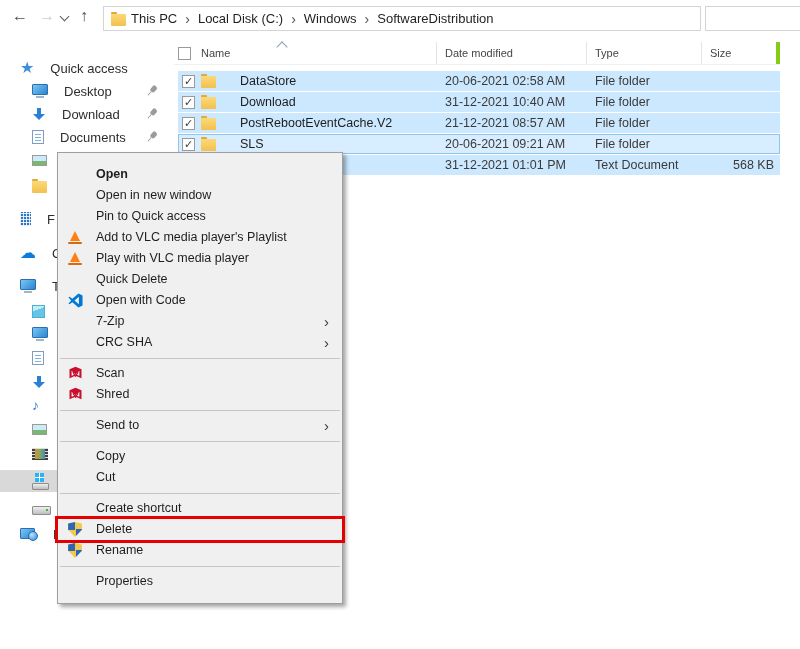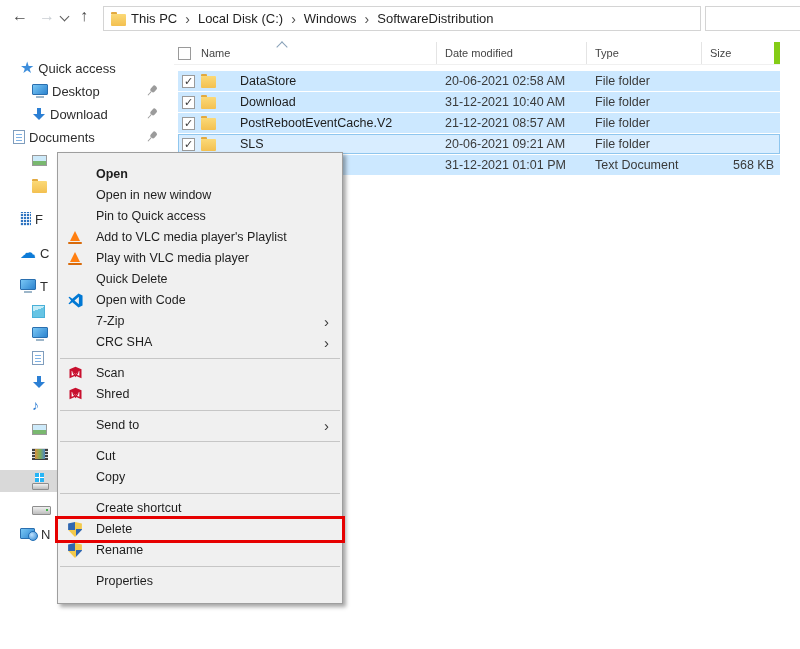--- a/index.html
+++ b/index.html
@@ -20,21 +20,21 @@
     border:1px solid #d4d4d4;box-sizing:border-box;display:flex;align-items:center;padding-left:7px}
   .searchbox{position:absolute;left:705px;top:6px;width:96px;height:25px;background:#fff;
     border:1px solid #d4d4d4;border-right:none;box-sizing:border-box}
   .bc-item{font-size:13px;color:#1f1f1f;padding:0 5px;white-space:nowrap}
   .bc-sep{font-size:14px;color:#4f4f4f;padding:0 3px}
   
   #sidebar{position:absolute;left:0;top:40px;width:170px;height:600px}
   .sb-item{position:absolute;left:0;width:170px;height:22px;display:flex;align-items:center;
     font-size:13px;color:#2d2d2d;box-sizing:border-box}
   .sb-item.hl{background:#d9d9d9}
-  .sb-label{margin-left:4px;flex:1;white-space:nowrap;overflow:hidden}
+  .sb-label{margin-left:16px;flex:1;white-space:nowrap;overflow:hidden}
   
   .icon{display:inline-flex;align-items:center;justify-content:center;flex:0 0 auto}
   .i-folder{position:relative;width:15px;height:12px;background:linear-gradient(#fbd977,#f3c050);
     border-radius:1px;margin-top:2px}
   .i-folder::before{content:"";position:absolute;top:-2px;left:0;width:6px;height:2px;
     background:#e2a93f;border-radius:1px 1px 0 0}
   .i-star{color:#3d8edc;font-size:16px;line-height:14px}
   .i-cloud{color:#0d7bd7;font-size:16px;line-height:14px}
   .i-music{color:#2b7cd3;font-size:14px;line-height:14px}
   .i-down{position:relative;width:14px;height:14px}
@@ -83,21 +83,21 @@
   .i-uac{width:15px;height:15px;
     background:conic-gradient(#f2c94c 0 25%,#2f66b0 25% 50%,#f2c94c 50% 75%,#2f66b0 75% 100%);
     clip-path:polygon(50% 0,96% 10%,96% 52%,50% 100%,4% 52%,4% 10%)}
   .cb{width:13px;height:13px;background:#fff;border:1px solid #9a9a9a;box-sizing:border-box;
     display:inline-flex;align-items:center;justify-content:center;font-size:11px;color:#3c3c3c;flex:0 0 auto}
   .cb.checked::after{content:"\2713"}
   
   #filehead{position:absolute;left:174px;top:42px;width:606px;height:22px;display:flex;
     font-size:11px;color:#454545;border-bottom:1px solid #f0f0f0}
   .hcell{display:flex;align-items:center;padding-left:8px;box-sizing:border-box;border-right:1px solid #e4e4e4;height:22px}
-  .hcell:last-child{border-right:6px solid #84cc16}
+  .hcell:last-child{border-right:4px solid #84cc16}
   .h0{width:263px;padding-left:4px;position:relative}
   .h0 .hlabel{margin-left:10px}
   .h1{width:150px}.h2{width:115px}.h3{width:78px}
   .sort-caret{position:absolute;left:104px;top:1px;width:7px;height:7px;
     border-left:1px solid #87a0b8;border-top:1px solid #87a0b8;transform:rotate(45deg)}
   #rows{position:absolute;left:178px;top:71px;width:602px}
   .frow{height:20px;margin-bottom:1px;background:#cce8ff;display:flex;align-items:center;
     font-size:12.5px;color:#3a3a3a}
   .frow.focused{background:#d8edff;outline:1px solid #8fc6ee;outline-offset:-1px}
   .c0{width:259px;display:flex;align-items:center;padding-left:4px;box-sizing:border-box;overflow:hidden}
@@ -149,21 +149,21 @@
     <div class="sb-item" style="top: 40px; padding-left: 32px; justify-content: center;">
       <span class="icon i-monitor"></span>
       <span class="sb-label">Desktop</span>
       <span class="i-pin"></span>
     </div>
     <div class="sb-item" style="top: 63px; padding-left: 32px;">
       <span class="icon i-down"></span>
       <span class="sb-label">Download</span>
       <span class="i-pin"></span>
     </div>
-    <div class="sb-item" style="top: 86px; padding-left: 13px;">
+    <div class="sb-item" style="top: 86px; padding-left: 32px;">
       <span class="icon i-doc"></span>
       <span class="sb-label">Documents</span>
       <span class="i-pin"></span>
     </div>
     <div class="sb-item" style="top: 109px; padding-left: 32px;">
       <span class="icon i-pic"></span>
       <span class="sb-label"></span>
     </div>
     <div class="sb-item" style="top: 135px; padding-left: 32px;">
       <span class="icon i-folder"></span>
@@ -323,22 +323,22 @@
           <svg width="15" height="15" viewBox="0 0 14 14">
             <path d="M7 .8 1.4 3.1v8.4L7 9.2l5.6 2.3V3.1Z" fill="#c8102e"></path>
             <path d="M7 7.6 3.4 4.5v4.6L7 7.6l3.6 1.5V4.5Z" fill="#fff"></path>
             <path d="M4.3 4.2 7 8.3l2.7-4.1v2.4L7 10.6 4.3 6.6Z" fill="#c8102e"></path>
           </svg>
         </span>
       </span><span class="mlabel">Shred</span></div>
     <div class="msep"></div>
     <div class="mi"><span class="mlabel">Send to</span><span class="subarrow">›</span></div>
     <div class="msep"></div>
+    <div class="mi"><span class="mlabel">Copy</span></div>
     <div class="mi"><span class="mlabel">Cut</span></div>
-    <div class="mi"><span class="mlabel">Copy</span></div>
     <div class="msep"></div>
     <div class="mi"><span class="mlabel">Create shortcut</span></div>
     <div class="mi annotated"><span class="micon">
         <span class="icon i-uac"></span>
       </span><span class="mlabel">Delete</span></div>
     <div class="mi"><span class="micon">
         <span class="icon i-uac"></span>
       </span><span class="mlabel">Rename</span></div>
     <div class="msep"></div>
     <div class="mi"><span class="mlabel">Properties</span></div>

